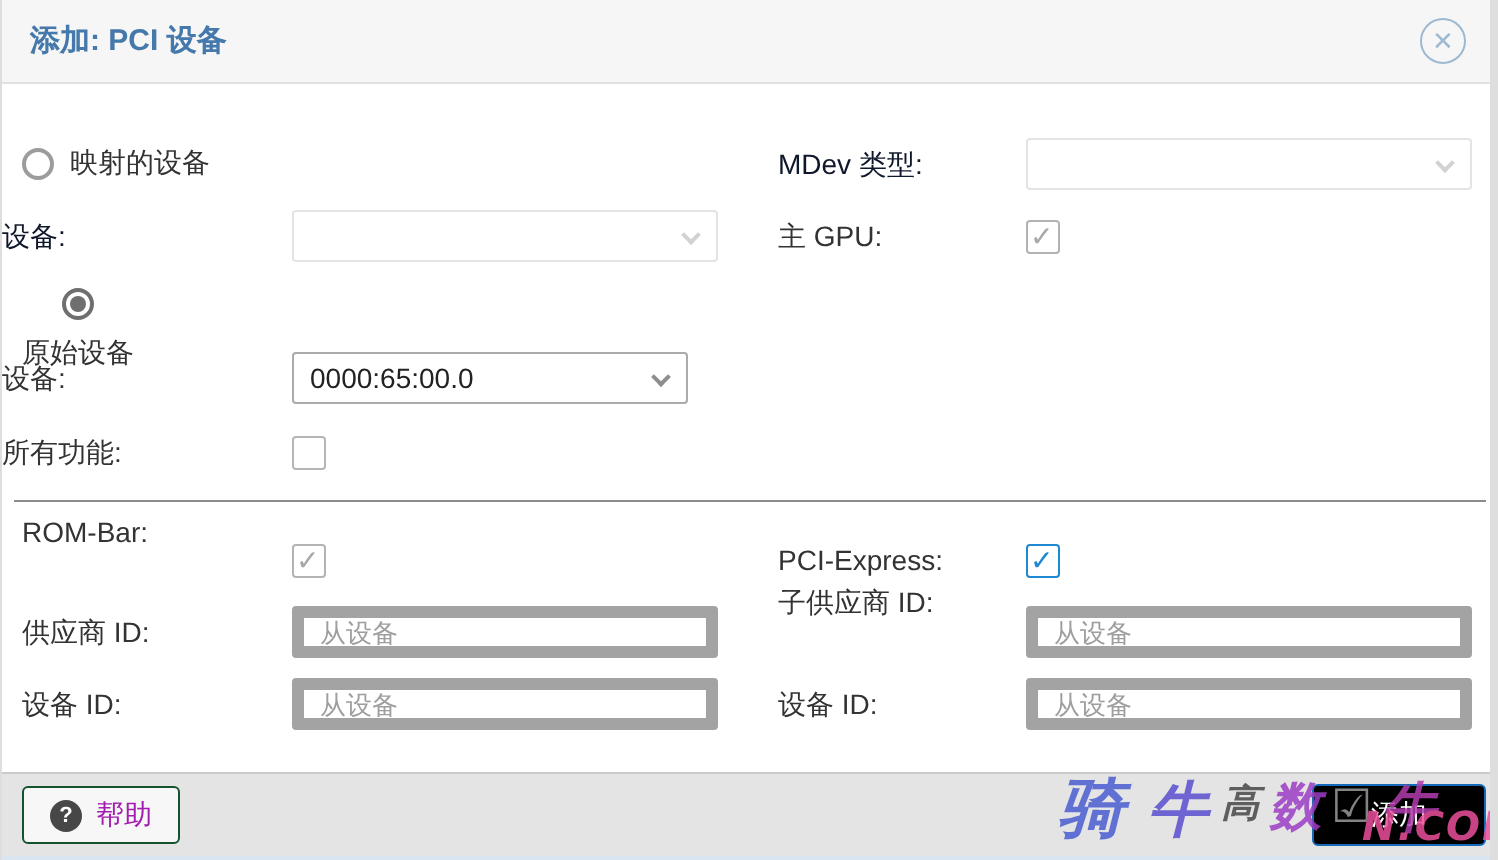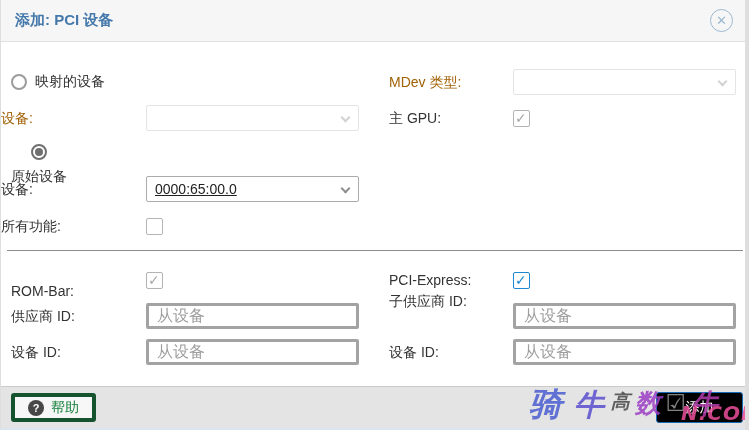--- a/index.html
+++ b/index.html
@@ -12,48 +12,48 @@
   
   .header { position:absolute; top:0; left:0; width:100%; height:42px; background:#f6f6f6; border-bottom:1px solid #e0e0e0; z-index:2; }
   .title { position:absolute; left:14px; top:11px; font-size:15px; font-weight:bold; color:#4679ab; }
   .close-btn { position:absolute; right:16px; top:9px; width:23px; height:23px; border:1px solid #9cb9d1; border-radius:50%; color:#9cb9d1; text-align:center; line-height:21px; font-size:13px; cursor:pointer; }
   .close-btn::before { content:"✕"; }
 
   
   .llabel { position:absolute; left:0; width:138px; text-align:left; line-height:26px; }
   .rlabel { position:absolute; left:388px; line-height:26px; }
   .blabel { position:absolute; left:10px; line-height:26px; }
-  .dis { color:#a16207; }
+  .dis { color:#0f172a; }
 
   .radio-row { position:absolute; left:10px; display:flex; align-items:center; gap:8px; height:20px; }
   .radio { width:16px; height:16px; border:2px solid #9c9c9c; border-radius:50%; background:#fff; flex:0 0 auto; }
   .radio.checked { border-color:#6f6f6f; }
   .radio.checked::after { content:""; display:block; width:8px; height:8px; margin:2px; border-radius:50%; background:#6f6f6f; }
 
   .combo { position:absolute; height:26px; background:#fff; border:1px solid #ababab; border-radius:2px; padding:0 24px 0 8px; display:flex; align-items:center; color:#222; }
   .combo.disabled { border-color:#e4e4e4; }
   .chev { position:absolute; right:9px; top:8px; width:7px; height:7px; border-right:2px solid #8f8f8f; border-bottom:2px solid #8f8f8f; transform:rotate(45deg); }
   .combo.disabled .chev { border-color:#d2d2d2; }
 
   .cb { position:absolute; width:17px; height:17px; border:1px solid #b5b5b5; border-radius:2px; background:#fff; }
   .cb.checked-gray::after, .cb.checked-blue::after { content:"✓"; position:absolute; left:1px; top:-1px; font-size:14px; font-weight:bold; }
   .cb.checked-gray { border-color:#b3b3b3; }
   .cb.checked-gray::after { color:#a8a8a8; }
   .cb.checked-blue { border-color:#1e88d2; }
   .cb.checked-blue::after { color:#1e88d2; }
 
-  .tinput { position:absolute; height:26px; border:3px solid #a3a3a3; border-radius:2px; padding:0 8px; font-family:"Liberation Sans","DejaVu Sans",sans-serif; font-size:16px; color:#333; background:#fff; }
+  .tinput { position:absolute; height:26px; border:6px solid #a3a3a3; border-radius:2px; padding:0 8px; font-family:"Liberation Sans","DejaVu Sans",sans-serif; font-size:13px; color:#333; background:#fff; }
   .tinput::placeholder { color:#9e9e9e; opacity:1; }
 
   .divider { position:absolute; top:250px; left:6px; right:6px; height:1px; background:#8c8c8c; }
 
   
   .footer { position:absolute; left:0; bottom:0; width:100%; height:44px; background:#e4e4e4; border-top:1px solid #cbcbcb; z-index:1; }
   .footer::after { content:""; position:absolute; bottom:0; left:0; right:0; height:2px; background:#d9e6f2; }
-  .help-btn { position:absolute; left:10px; top:6px; height:29px; padding:0 13px; background:#f7f7f7; border:4px solid #14532d; border-radius:3px; display:flex; align-items:center; gap:7px; color:#15803d; cursor:pointer; }
+  .help-btn { position:absolute; left:10px; top:6px; height:29px; padding:0 13px; background:#f7f7f7; border:1px solid #14532d; border-radius:3px; display:flex; align-items:center; gap:7px; color:#a21caf; cursor:pointer; }
   .help-icon { width:16px; height:16px; background:#474747; color:#fff; border-radius:50%; font-size:11px; font-weight:bold; text-align:center; line-height:16px; }
   .help-icon::before { content:"?"; }
   .add-btn { position:absolute; left:655px; top:5px; width:87px; height:31px; background:#000000; border:1px solid #166ab8; border-radius:3px; color:#fff; display:flex; align-items:center; justify-content:center; cursor:pointer; z-index:2; }
 
   
   .watermark { position:absolute; left:528px; top:382px; z-index:6; opacity:.85; pointer-events:none; white-space:nowrap; font-weight:bold; font-family:"DejaVu Sans",sans-serif;font-style:italic; }
   .wm0 { font-size:33px; color:#4a5ed1; }
   .wm1 { font-size:30px; color:#5a50cf; margin-left:7px; }
   .wm2 { font-size:19px; color:#474747; margin-left:2px; vertical-align:7px; }
   .wm3 { font-size:26px; color:#9c3ec5; vertical-align:3px; }
@@ -86,31 +86,31 @@
   </div>
   <span class="rlabel" style="top:105px;">主 GPU:</span>
   <span class="cb checked-gray" style="left:512px; top:110px;"></span>
 
   <div class="radio-row" style="top:144px;flex-direction:column;">
     <span class="radio checked"></span>
     <span>原始设备</span>
   </div>
 
   <span class="llabel" style="top:176px;">设备:</span>
-  <div class="combo" style="left:145px; top:176px; width:213px;text-decoration:underline;">
+  <div class="combo" style="left:145px; top:176px; width:198px;">
     <span>0000:65:00.0</span>
     <span class="chev"></span>
   </div>
 
   <span class="llabel" style="top:213px;">所有功能:</span>
   <span class="cb" style="left:145px; top:218px;"></span>
 
   <div class="divider"></div>
 
-  <span class="blabel" style="top:278px;">ROM-Bar:</span>
+  <span class="blabel" style="top:253px;">ROM-Bar:</span>
   <span class="cb checked-gray" style="left:145px; top:272px;"></span>
   <span class="rlabel" style="top:267px;">PCI-Express:</span>
   <span class="cb checked-blue" style="left:512px; top:272px;"></span>
 
   <span class="blabel" style="top:303px;">供应商 ID:</span>
   <input class="tinput" style="left: 145px; top: 303px; width: 213px;" placeholder="从设备">
   <span class="rlabel" style="top:288px;">子供应商 ID:</span>
   <input class="tinput" style="left: 512px; top: 303px; width: 223px;" placeholder="从设备">
 
   <span class="blabel" style="top:339px;">设备 ID:</span>

